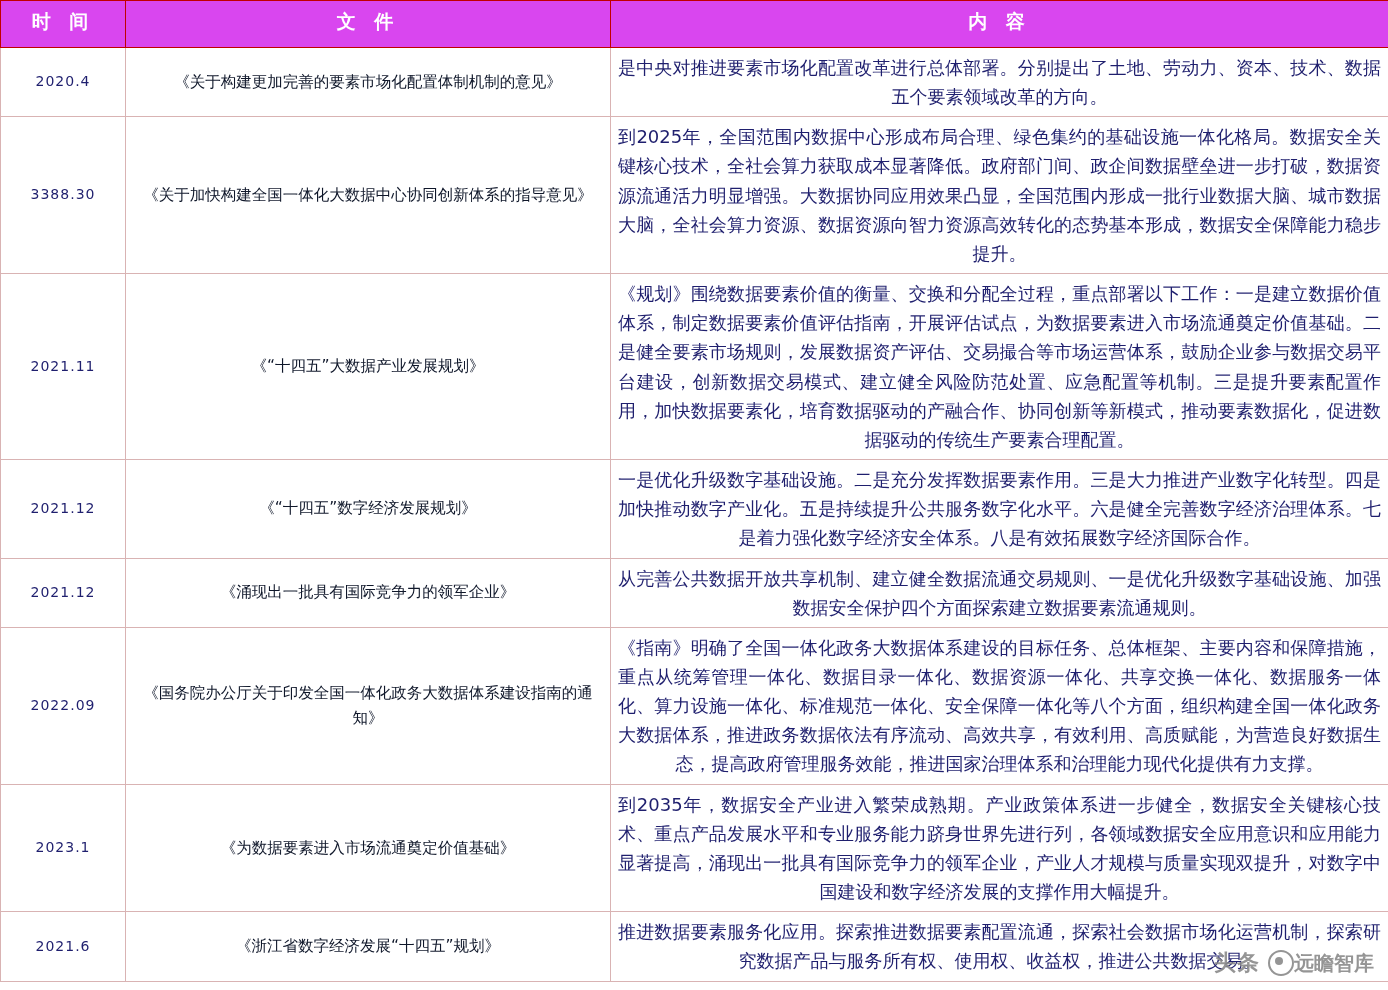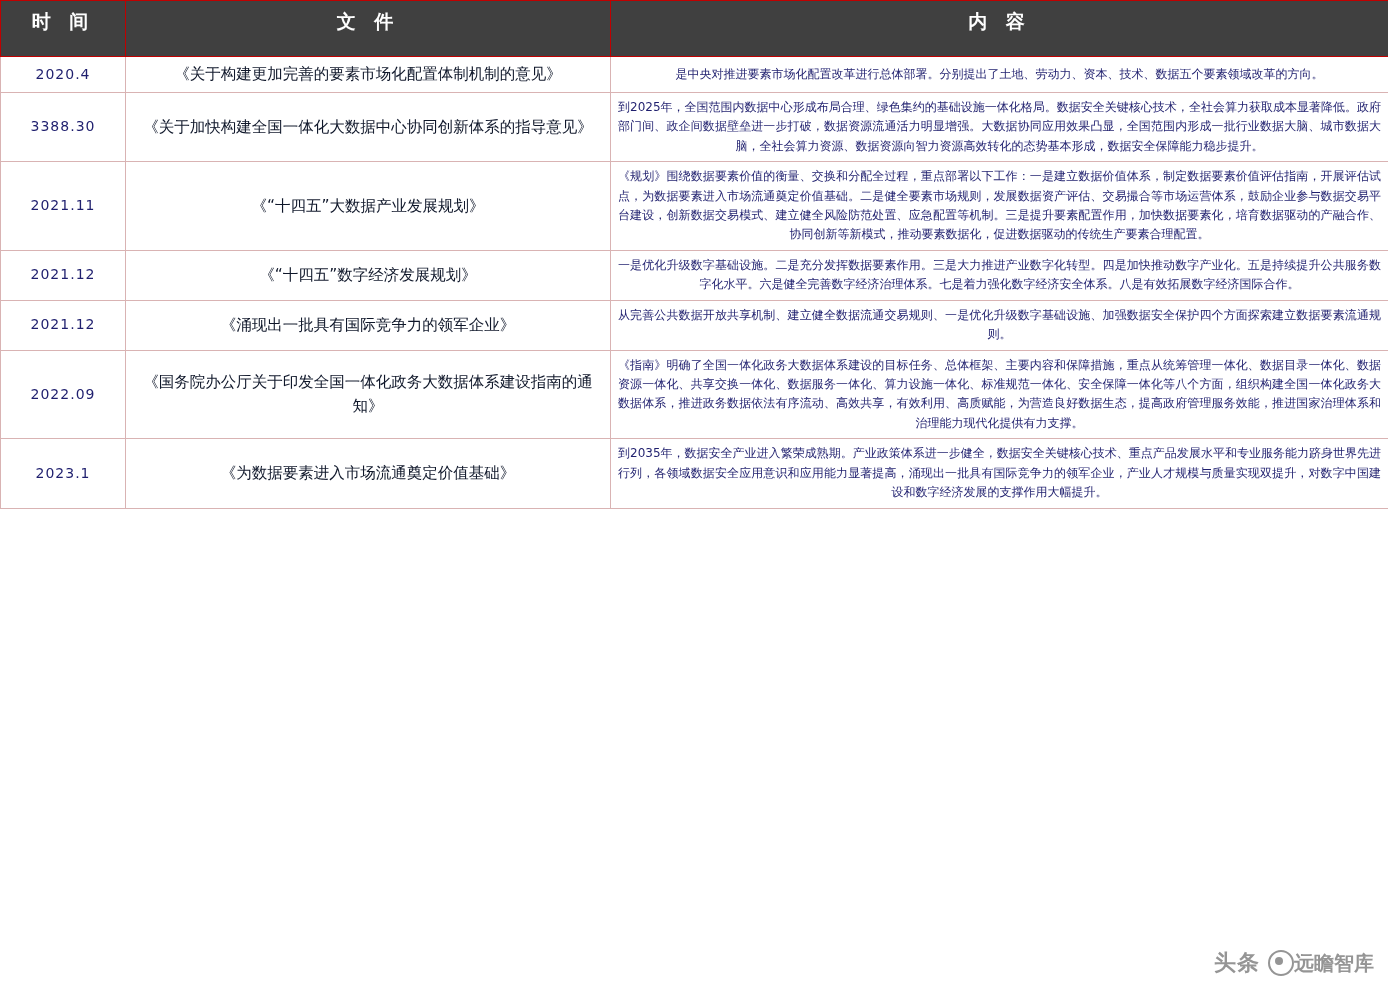--- a/index.html
+++ b/index.html
@@ -13,27 +13,27 @@
     font-family: "DejaVu Sans", "Liberation Sans", sans-serif;
     overflow: hidden;
     position: relative;
   }
   .policy-table {
     width: 1388px;
     border-collapse: collapse;
     table-layout: fixed;
   }
   .policy-table th {
-    background: #404040;
+    background: #d946ef;
     color: #ffffff;
     font-size: 19px;
     font-weight: bold;
     letter-spacing: 6px;
     text-align: center;
-    padding: 8px 0 21px 0;
+    padding: 8px 0 12px 0;
     border: 1px solid #c00000;
     font-family: "DejaVu Sans", "Liberation Sans", sans-serif;
   }
   .policy-table td {
     border: 1px solid #d9b3b3;
     vertical-align: middle;
     color: #1f1f6e;
     font-size: 15px;
     line-height: 1.55;
     font-family: "DejaVu Sans", "Liberation Sans", sans-serif;
@@ -51,21 +51,21 @@
   }
   td.file-cell {
     text-align: center;
     font-size: 15.5px;
     color: #0f172a;
     line-height: 1.6;
   }
   td.content-cell {
     text-align: justify;
     text-align-last: center;
-    font-size: 12px;
+    font-size: 18px;
     color: #1f1f6e;
     line-height: 1.62;
   }
   .watermark {
     position: absolute;
     right: 14px;
     bottom: 12px;
     display: flex;
     align-items: center;
     gap: 8px;
@@ -150,20 +150,25 @@
     <tr>
       <td class="time-cell">2022.09</td>
       <td class="file-cell">《国务院办公厅关于印发全国一体化政务大数据体系建设指南的通知》</td>
       <td class="content-cell">《指南》明确了全国一体化政务大数据体系建设的目标任务、总体框架、主要内容和保障措施，重点从统筹管理一体化、数据目录一体化、数据资源一体化、共享交换一体化、数据服务一体化、算力设施一体化、标准规范一体化、安全保障一体化等八个方面，组织构建全国一体化政务大数据体系，推进政务数据依法有序流动、高效共享，有效利用、高质赋能，为营造良好数据生态，提高政府管理服务效能，推进国家治理体系和治理能力现代化提供有力支撑。</td>
     </tr>
     <tr>
       <td class="time-cell">2023.1</td>
       <td class="file-cell">《为数据要素进入市场流通奠定价值基础》</td>
       <td class="content-cell">到2035年，数据安全产业进入繁荣成熟期。产业政策体系进一步健全，数据安全关键核心技术、重点产品发展水平和专业服务能力跻身世界先进行列，各领域数据安全应用意识和应用能力显著提高，涌现出一批具有国际竞争力的领军企业，产业人才规模与质量实现双提升，对数字中国建设和数字经济发展的支撑作用大幅提升。</td>
     </tr>
+    <tr>
+      <td class="time-cell">2021.6</td>
+      <td class="file-cell">《浙江省数字经济发展“十四五”规划》</td>
+      <td class="content-cell">推进数据要素服务化应用。探索推进数据要素配置流通，探索社会数据市场化运营机制，探索研究数据产品与服务所有权、使用权、收益权，推进公共数据交易。</td>
+    </tr>
   </tbody>
 </table>
 
 <div class="watermark">
   <span class="wm-text">头条</span>
   <span class="wm-badge">
     <span class="wm-circle"></span>
     <span>远瞻智库</span>
   </span>
 </div>

